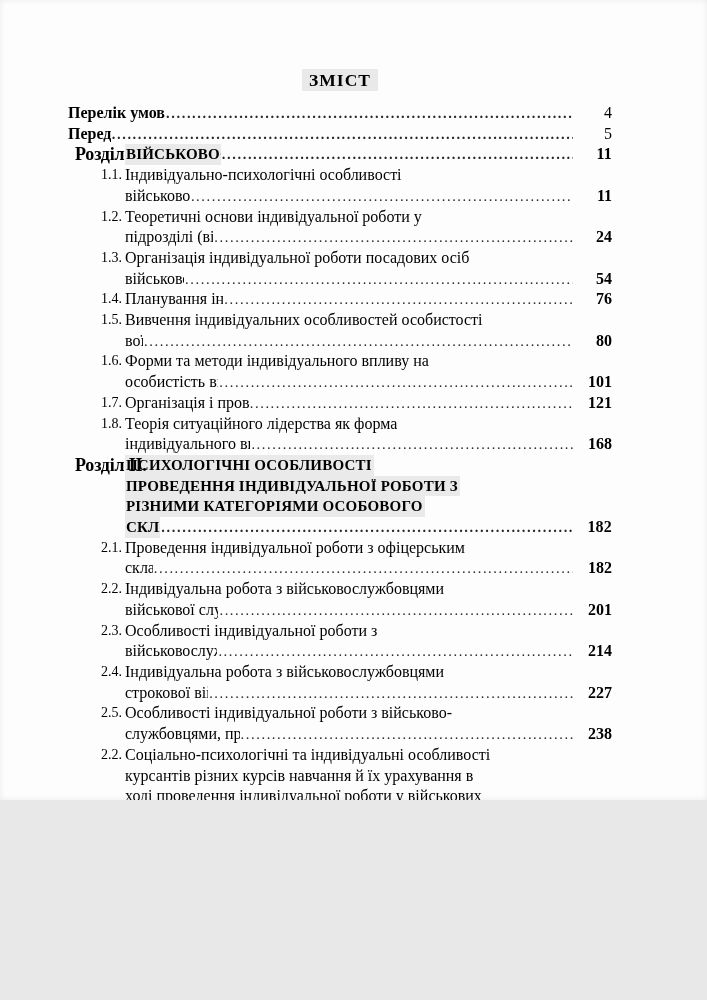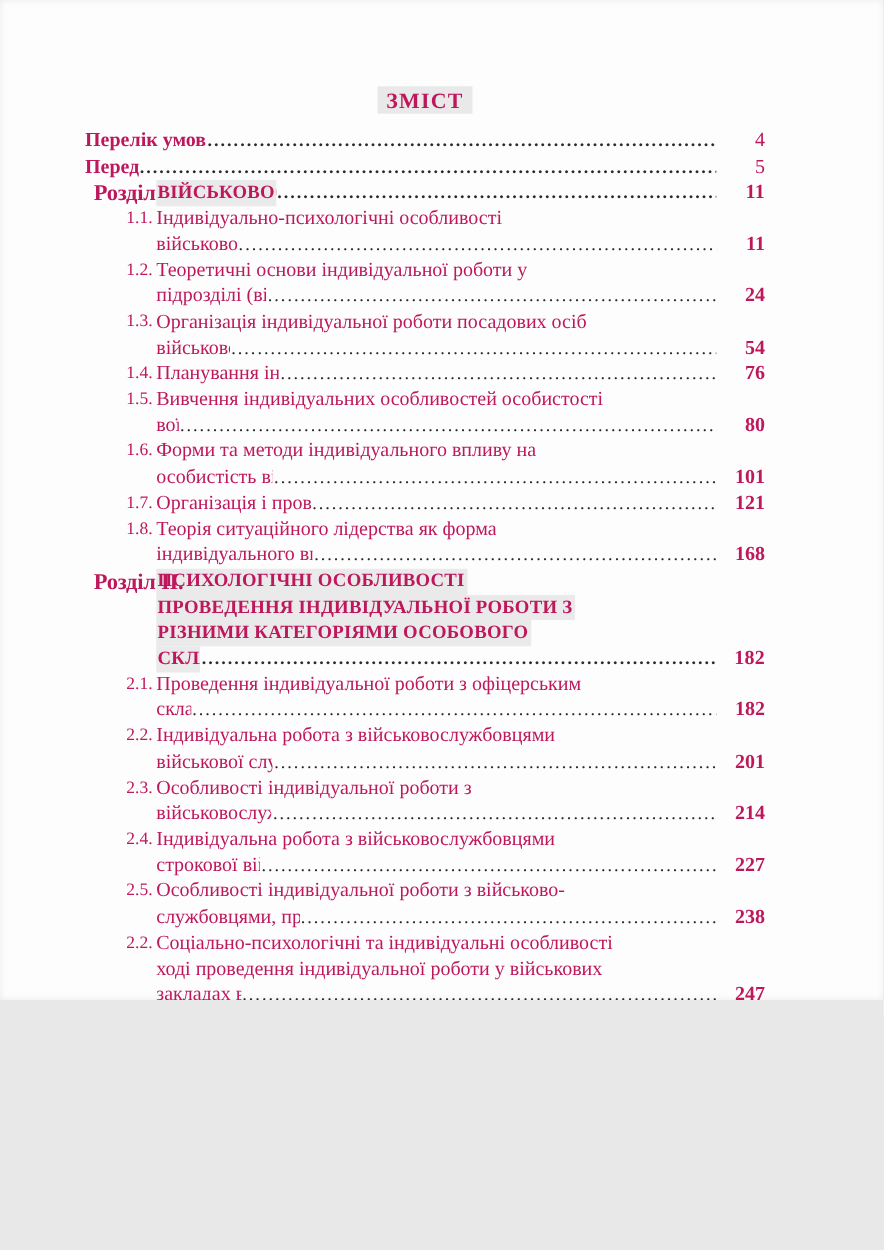--- a/index.html
+++ b/index.html
@@ -1,21 +1,21 @@
 <!DOCTYPE html>
 <html><head>
 <meta charset="utf-8">
 <style>
   html,body{margin:0;padding:0;background:#e8e8e8;}
   .page{
     position:relative;
     width:707px;height:800px;
     background:#fdfdfd;
     font-family:"Liberation Serif","DejaVu Serif",serif;
-    color:#be185d;
+    color:#000000;
     overflow:hidden;
     box-shadow:inset 0 0 6px rgba(0,0,0,0.08);
   }
   .content{
     position:absolute;
     left:68px;top:68px;
     width:544px;
   }
   .doc-title{
     text-align:center;
@@ -286,20 +286,23 @@
         <span class="pg">238</span>
       </div>
     </div>
 
     <div class="entry item">
       <div class="line">
         <span class="num">2.2.</span>
         <span class="txt">Соціально-психологічні та індивідуальні особливості</span>
       </div>
       <div class="line">
+        <span class="txt">курсантів різних курсів навчання й їх урахування в</span>
+      </div>
+      <div class="line">
         <span class="txt">ході проведення індивідуальної роботи у військових</span>
       </div>
       <div class="line">
         <span class="txt">закладах вищої освіти</span>
         <span class="lead"></span>
         <span class="pg">247</span>
       </div>
     </div>
 
     <div class="entry top">

